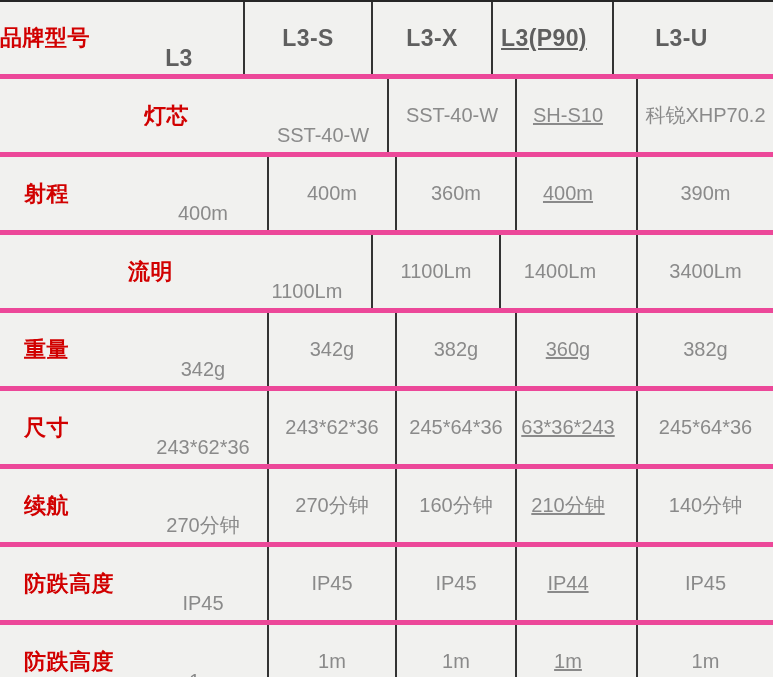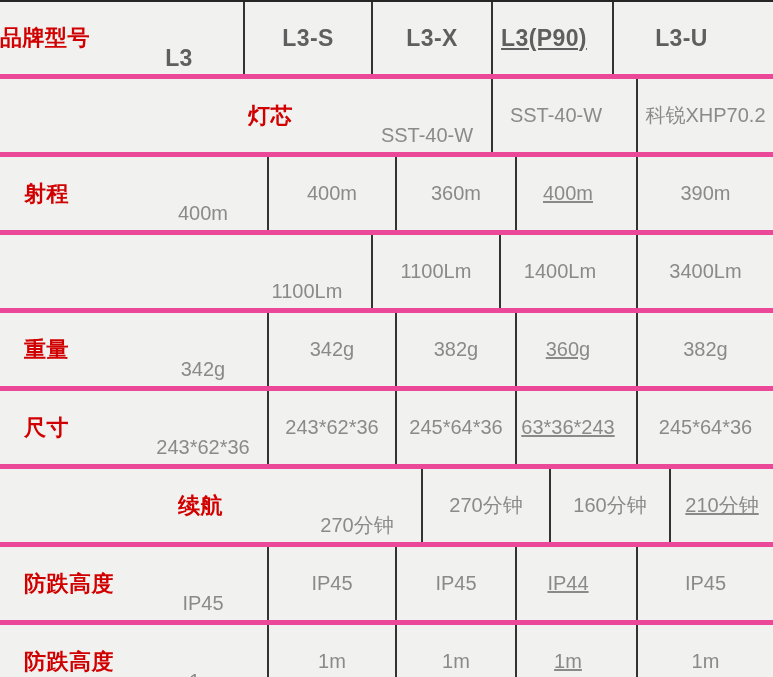--- a/index.html
+++ b/index.html
@@ -74,33 +74,35 @@
       <div class="cell c2 model">L3-S</div>
       <div class="cell c3 model">L3-X</div>
       <div class="cell c4 model">L3(P90)</div>
       <div class="cell c5 model">L3-U</div>
     </div>
 
     <div class="row">
       <div class="cell c0 label">灯芯</div>
       <div class="cell c1 val">SST-40-W</div>
       <div class="cell c2 val">SST-40-W</div>
+      <div class="cell c4 val">SH-S10</div>
       <div class="cell c5 val">科锐XHP70.2</div>
     </div>
 
     <div class="row">
       <div class="cell c0 label">射程</div>
       <div class="cell c1 val">400m</div>
       <div class="cell c2 val">400m</div>
       <div class="cell c3 val">360m</div>
       <div class="cell c4 val">400m</div>
       <div class="cell c5 val">390m</div>
     </div>
 
     <div class="row">
+      <div class="cell c0 label">流明</div>
       <div class="cell c1 val">1100Lm</div>
       <div class="cell c2 val">1100Lm</div>
       <div class="cell c3 val">1400Lm</div>
       <div class="cell c5 val">3400Lm</div>
     </div>
 
     <div class="row">
       <div class="cell c0 label">重量</div>
       <div class="cell c1 val">342g</div>
       <div class="cell c2 val">342g</div>
@@ -117,20 +119,21 @@
       <div class="cell c4 val">63*36*243</div>
       <div class="cell c5 val">245*64*36</div>
     </div>
 
     <div class="row">
       <div class="cell c0 label">续航</div>
       <div class="cell c1 val">270分钟</div>
       <div class="cell c2 val">270分钟</div>
       <div class="cell c3 val">160分钟</div>
       <div class="cell c4 val">210分钟</div>
+      <div class="cell c5 val">140分钟</div>
     </div>
 
     <div class="row">
       <div class="cell c0 label">防跌高度</div>
       <div class="cell c1 val">IP45</div>
       <div class="cell c2 val">IP45</div>
       <div class="cell c3 val">IP45</div>
       <div class="cell c4 val">IP44</div>
       <div class="cell c5 val">IP45</div>
     </div>

